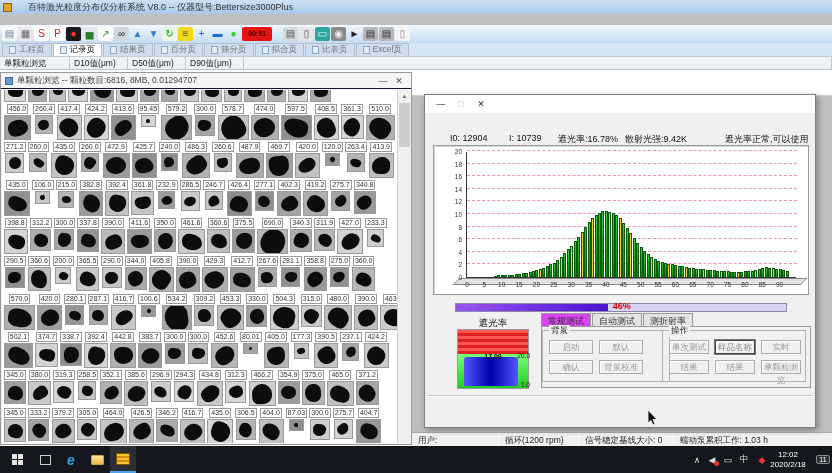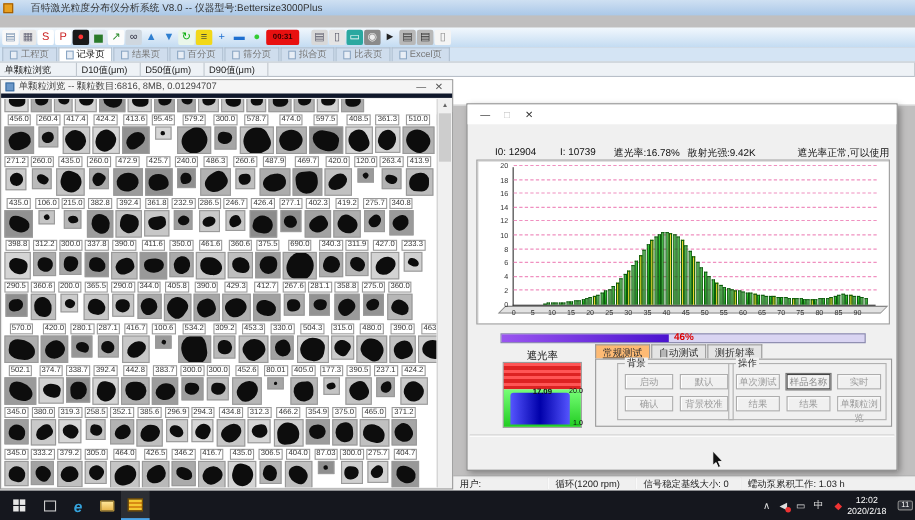--- a/index.html
+++ b/index.html
@@ -24,21 +24,21 @@
   #tabrow { left:0; top:43px; width:832px; height:13px; background:#d4e4f4; display:flex; align-items:flex-end; padding-left:2px; }
   .ptab { height:13px; display:flex; align-items:center; padding:0 6px; font-size:8.5px; color:#777; border:1px solid #aebfd0; border-bottom:none; background:#cfdded; margin-right:1px; }
   .ptab .tabicon { width:7px; height:8px; background:#e8eef6; border:1px solid #8aa6c4; margin-right:3px; }
   .ptab.active { background:#ffffff; color:#111; }
   #tablehead { left:0; top:56px; width:832px; height:14px; background:#eef2f6; border-top:1px solid #c6cdd4; border-bottom:1px solid #b8bfc8; display:flex; }
   .thcell { height:13px; border-right:1px solid #c0c7ce; font-size:8.5px; color:#222; display:flex; align-items:center; padding-left:4px; }
   #record-area { left:0; top:70px; width:832px; height:26px; background:#ffffff; border-bottom:1px solid #d0d0d0; }
 
   
   #pwin { left:0; top:72px; width:412px; height:373px; background:#f0f0f0; border:1px solid #9a9a9a; z-index:2; }
-  #pwin-title { height:16px; background:#f5f5f5; display:flex; align-items:center; padding:0 4px; border-bottom:4px solid #0f172a; }
+  #pwin-title { height:16px; background:#f5f5f5; display:flex; align-items:center; padding:0 4px; border-bottom:1px solid #0f172a; }
   #pwin-title .wicon { width:8px; height:8px; background:#6a97c9; border:1px solid #3d6da0; margin-right:4px; }
   #pwin-title span.t { font-size:8.5px; color:#444; flex:1; }
   .wctl { font-size:9px; color:#555; width:16px; text-align:center; }
   #pgrid-wrap { position:absolute; left:1px; top:17px; right:14px; bottom:1px; background:#fff; overflow:hidden; }
   #pscroll { position:absolute; right:1px; top:17px; width:13px; bottom:1px; background:#f0f0f0; border-left:1px solid #d0d0d0; }
   .sarrow { width:13px; height:12px; font-size:6px; color:#666; text-align:center; line-height:12px; background:#f0f0f0; }
   #pthumb { position:absolute; left:1px; top:13px; width:11px; height:44px; background:#cdcdcd; }
   .prow { display:flex; gap:2px; padding:1px 2px; height:38px; align-items:flex-start; }
   .prow.partial { height:13px; overflow:hidden; align-items:flex-end; }
   .pcell { display:flex; flex-direction:column; align-items:center; flex:0 0 auto; }
@@ -74,21 +74,21 @@
   #gauge-title { position:absolute; left:30px; top:222px; width:76px; text-align:center; font-size:9.5px; color:#111; }
   #gauge { position:absolute; left:32px; top:234px; width:72px; height:60px; border:1px solid #999; }
   #gauge-red { position:absolute; left:0; top:0; width:100%; height:42%; background:repeating-linear-gradient(#f55 0 3px,#d22 3px 6px); }
   #gauge-green { position:absolute; left:0; top:42%; width:100%; height:58%; background:linear-gradient(#7f7,#2c2); }
   #gauge-blue { position:absolute; left:6px; bottom:2px; width:54px; height:50%; background:linear-gradient(90deg,#55f,#00a,#55f); border-radius:3px 3px 0 0; }
   #gauge-value { position:absolute; left:0; top:40%; width:100%; text-align:center; font-size:7px; color:#111; font-weight:bold; }
   .gauge-scale { position:absolute; right:-2px; font-size:6.5px; color:#111; background:rgba(255,255,255,.0); }
 
   #test-tabs { position:absolute; left:116px; top:218px; display:flex; }
   .ttab { font-size:9px; padding:1px 6px 0; border:1px solid #999; border-bottom:none; background:#e4e4e4; color:#333; margin-right:1px; height:13px; }
-  .ttab.active { background:#fdba74; position:relative; top:0;text-decoration:underline; }
+  .ttab.active { background:#d946ef; position:relative; top:0; }
   #test-body { position:absolute; left:116px; top:231px; width:270px; height:62px; border:1px solid #999; background:#f0f0f0; }
   .grp { position:absolute; top:3px; height:52px; border:1px solid #b0b0b0; }
   .grp-label { position:absolute; top:-6px; left:6px; background:#f0f0f0; padding:0 2px; font-size:8.5px; color:#222; }
   .gbtn { position:absolute; height:14px; background:#f0f0f0; border:1px solid #adadad; box-shadow:inset 1px 1px 0 #fff; font-size:8.5px; color:#9a9a9a; text-align:center; line-height:13px; }
   .gbtn.focus { border:1px solid #444; outline:1px solid #777; color:#8a8a8a; }
   #dlg-divider { position:absolute; left:2px; top:300px; width:386px; height:2px; border-top:1px solid #c8c8c8; border-bottom:1px solid #fff; }
 
   
   #statusbar { left:0; top:432px; width:832px; height:14px; background:#f0f0f0; border-top:1px solid #aaa; z-index:1; font-size:8.5px; color:#222; }
   #statusbar span { position:absolute; top:2px; white-space:nowrap; }
@@ -1318,21 +1318,21 @@
       <div class="gauge-scale" style="top:38%">20.0</div>
       <div class="gauge-scale" style="bottom:0">1.0</div>
     </div>
 
     <div id="test-tabs">
         <div class="ttab active">常规测试</div>
         <div class="ttab">自动测试</div>
         <div class="ttab">测折射率</div>
       </div>
     <div id="test-body">
-      <div class="grp" id="grp-bg" style="left:19px; width:106px">
+      <div class="grp" id="grp-bg" style="left:0; width:128px">
         <div class="grp-label">背景</div>
       <div class="gbtn" style="width: 44px; left: 6px; top: 9px;">启动</div>
           <div class="gbtn" style="width: 44px; left: 56px; top: 9px;">默认</div>
           <div class="gbtn" style="width: 44px; left: 6px; top: 29px;">确认</div>
           <div class="gbtn" style="width: 44px; left: 56px; top: 29px;">背景校准</div>
         </div>
       <div class="grp" id="grp-op" style="left:120px; width:144px">
         <div class="grp-label">操作</div>
       <div class="gbtn" style="width: 40px; left: 6px; top: 9px;">单次测试</div>
           <div class="gbtn focus" style="width: 40px; left: 52px; top: 9px;">样品名称</div>

